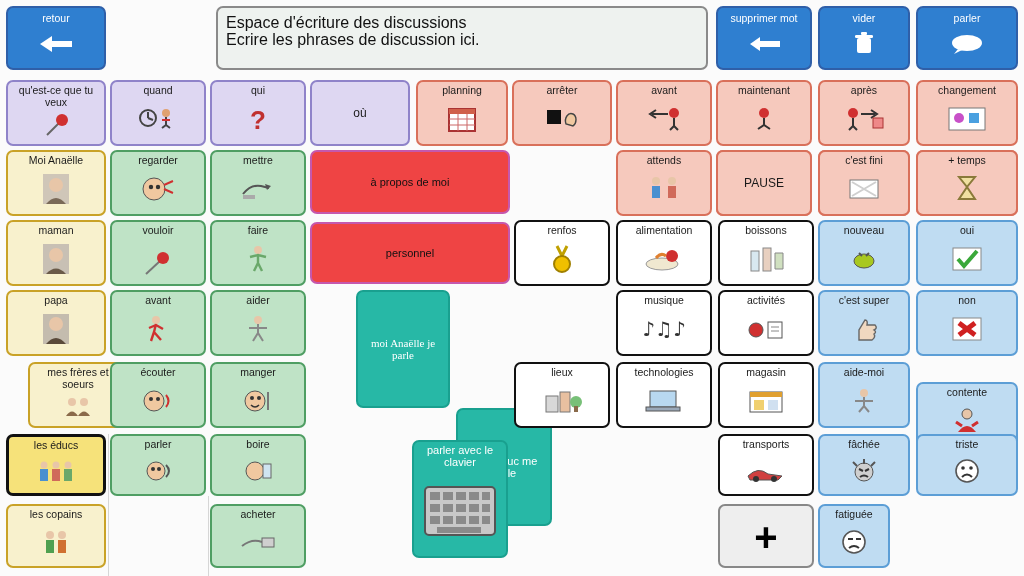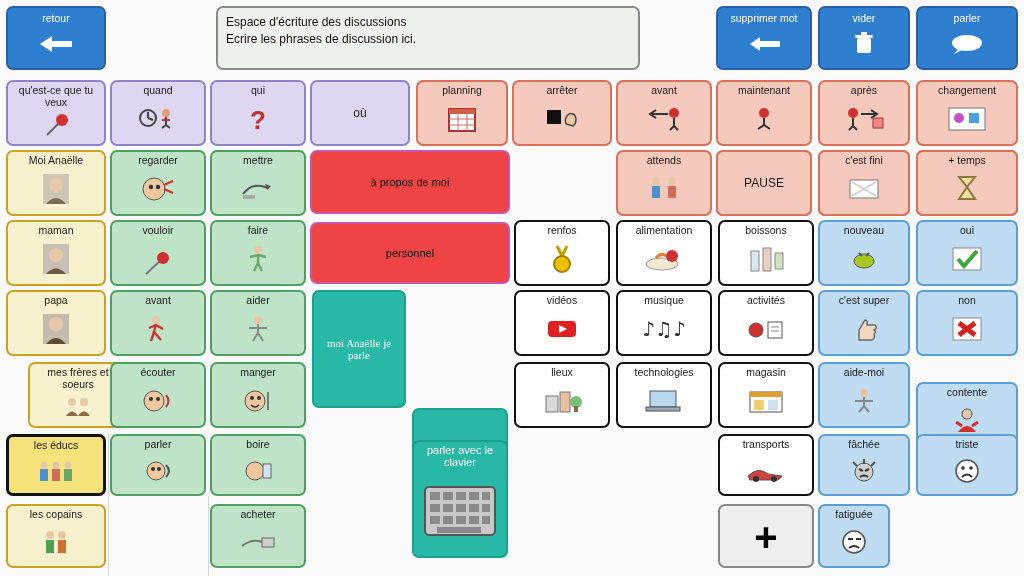--- a/index.html
+++ b/index.html
@@ -7,20 +7,21 @@
     margin: 0; padding: 0;
     width: 1024px; height: 576px;
     background: #ffffff;
     font-family: "Liberation Sans", sans-serif;
     overflow: hidden;
   }
   #app {
     position: relative;
     width: 1024px; height: 576px;
     background: #fbfbfb;
+    padding-left: 44px;
   }
 
   
   .cell {
     position: absolute;
     border-radius: 7px;
     border: 2px solid #888;
     background: #fff;
     display: flex;
     flex-direction: column;
@@ -59,26 +60,26 @@
     flex-direction: column;
     align-items: center;
     justify-content: flex-start;
     padding: 4px 2px;
   }
   .topbtn .lbl { font-size: 10.5px; color: #fff; text-align: center; line-height: 12px; }
   .topbtn .pic { flex: 1; display: flex; align-items: center; justify-content: center; font-size: 22px; color: #fff; }
 
   #write-area {
     position: absolute;
-    left: 216px; top: 6px; width: 424px; height: 64px;
+    left: 216px; top: 6px; width: 492px; height: 64px;
     border: 2px solid #8a8a8a;
     border-radius: 7px;
     background: #eef2ef;
     padding: 6px 8px;
-    font-size: 12px;
+    font-size: 16px;
     line-height: 17px;
     color: #111;
   }
   #write-area div { white-space: pre; }
 
   
   .th-purple  { background: #ded7f2; border-color: #8f83c9; }
   .th-salmon  { background: #f6c9bd; border-color: #d9705a; }
   .th-pink    { background: #ef4444; border-color: #c558ad; align-items: flex-end; }
   .th-green   { background: #bfe3c6; border-color: #4f9e63; }
@@ -464,29 +465,20 @@
           <circle cx="17" cy="5" r="4" fill="#e8c6a8"></circle>
           <path d="M17 9 v9 M8 13 h18 M12 26 l5 -8 5 8" stroke="#888" stroke-width="2" fill="none"></path>
         </svg>
     </span>
   </div>
   <div class="cell th-teal bubble bubble-center" style="left:312px; top:290px; width:94px; height:118px; justify-content:center;font-family:Liberation Serif, serif;">
     <span class="lbl">moi Anaëlle je parle</span>
   </div>
   <div class="cell th-teal bubble bubble-center" style="left:412px; top:290px; width:96px; height:118px; justify-content:center;">
     <span class="lbl">mon éduc me parle</span>
-  </div>
-  <div class="cell th-white" style="left:514px; top:290px; width:96px; height:66px;">
-    <span class="lbl">vidéos</span>
-    <span class="pic">
-      <svg width="40" height="20" viewBox="0 0 40 20">
-          <rect x="6" y="2" width="28" height="16" rx="4" fill="#e02020"></rect>
-          <path d="M17 6 l8 4 -8 4 z" fill="#fff"></path>
-        </svg>
-    </span>
   </div>
   <div class="cell th-white" style="left:616px; top:290px; width:96px; height:66px;">
     <span class="lbl">musique</span>
     <span class="pic">
       <svg width="44" height="24" viewBox="0 0 44 24">
           <text x="22" y="19" font-size="20" font-family="DejaVu Sans" fill="#333" text-anchor="middle">♪♫♪</text>
         </svg>
     </span>
   </div>
   <div class="cell th-white" style="left:718px; top:290px; width:96px; height:66px;">

